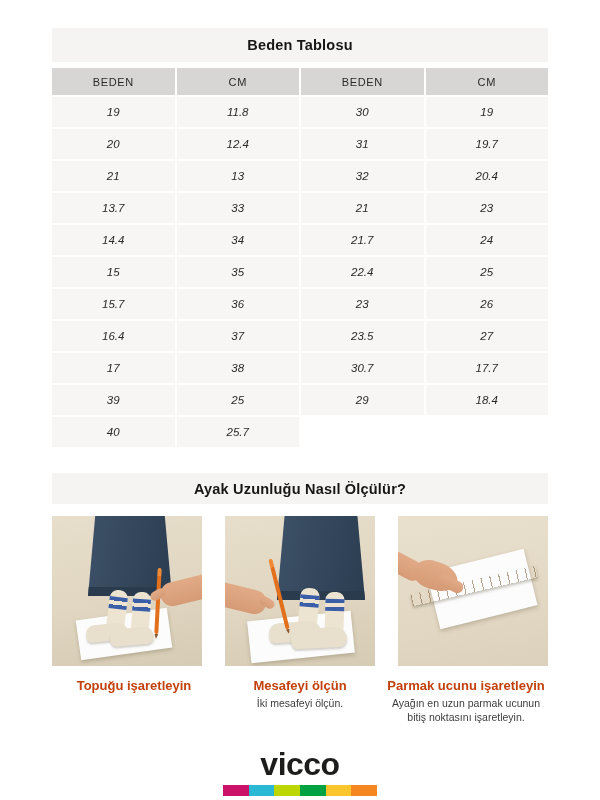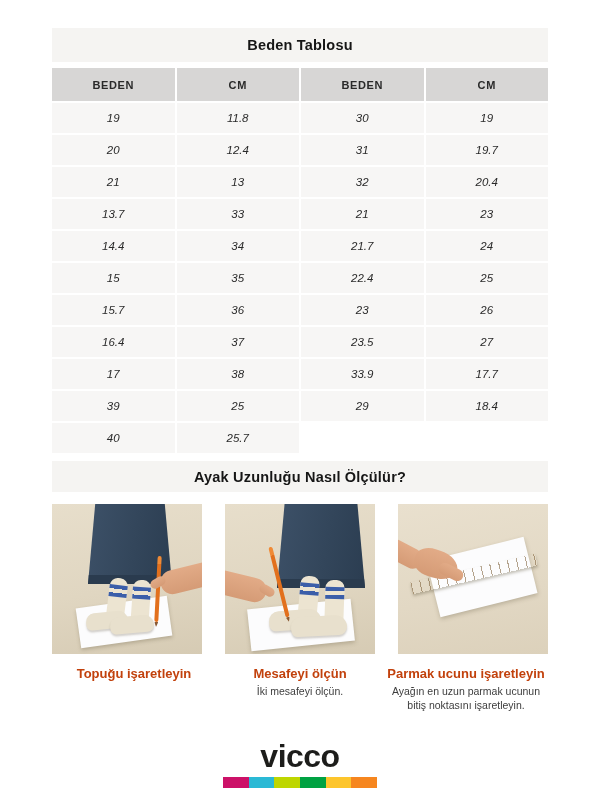--- a/index.html
+++ b/index.html
@@ -7,28 +7,28 @@
     width:600px;height:800px;background:#ffffff;position:relative;overflow:hidden;
     font-family:"Liberation Sans","DejaVu Sans",sans-serif;color:#1f1f1f;
     -webkit-font-smoothing:antialiased;
   }
   .content{position:absolute;left:52px;top:0;width:496px;}
 
   .bar-title{
     background:var(--bar-bg,#f5f4f2);height:34px;display:flex;align-items:center;justify-content:center;
     font-weight:bold;font-size:14.5px;letter-spacing:.2px;margin-top:28px;color:#161616;
   }
-  .bar-title.second{margin-top:8px;height:31px;}
+  .bar-title.second{margin-top:26px;height:31px;}
 
   .size-grid{
     margin-top:6px;display:grid;grid-template-columns:repeat(4,1fr);gap:2px;background:#ffffff;
   }
   .hcell{
-    background:var(--thead-bg,#d7d6d5);height:33px;display:flex;align-items:center;justify-content:center;
-    font-size:11px;font-weight:700;letter-spacing:.6px;color:#2a2a2a;
+    background:var(--thead-bg,#d7d6d5);height:27px;display:flex;align-items:center;justify-content:center;
+    font-size:11px;font-weight:400;letter-spacing:.6px;color:#2a2a2a;
   }
   .cell{
     background:var(--tcell-bg,#f7f6f5);height:30px;display:flex;align-items:center;justify-content:center;
     font-size:11.5px;font-weight:500;color:#2a2a2a;font-style:italic;
   }
 
   .figures{margin-top:12px;display:flex;justify-content:space-between;}
   .panel{
     width:150px;height:150px;position:relative;overflow:hidden;
     background:linear-gradient(170deg,#e7decb 0%,#e0d6c1 55%,#d6cbb4 100%);
@@ -48,21 +48,21 @@
     clip-path:polygon(0 0,100% 0,50% 100%);}
   .skin{background:linear-gradient(180deg,#e2ab87,#d59b76);}
   .ruler{background:linear-gradient(180deg,#d3b387,#c2a070);
     background-image:repeating-linear-gradient(90deg,rgba(120,90,50,.55) 0 1px,rgba(0,0,0,0) 1px 9px);}
 
   .captions{margin-top:12px;display:flex;justify-content:space-between;}
   .cap{width:164px;text-align:center;}
   .cap h4{margin:0 0 3px 0;font-size:13px;font-weight:bold;color:#c2410c;}
   .cap p{margin:0;font-size:10.5px;line-height:1.35;color:#3d3d3d;}
 
-  .footer{position:absolute;left:0;right:0;bottom:12px;text-align:center;}
+  .footer{position:absolute;left:0;right:0;bottom:4px;text-align:center;}
   .brand{font-size:32px;font-weight:800;letter-spacing:-0.5px;color:#1d1d1b;line-height:1;margin-bottom:5px;}
   .logo-bar{width:154px;height:11px;margin:0 auto;display:flex;}
   .logo-bar .seg{flex:1;}
 </style>
 </head>
 <body style="--bar-bg: #f5f4f2; --thead-bg: #d7d6d5; --tcell-bg: #f7f6f5;">
 
 <div class="content">
 
   <div class="bar-title">Beden Tablosu</div>
@@ -99,21 +99,21 @@
       <div class="cell">15.7</div>
       <div class="cell">36</div>
       <div class="cell">23</div>
       <div class="cell">26</div>
       <div class="cell">16.4</div>
       <div class="cell">37</div>
       <div class="cell">23.5</div>
       <div class="cell">27</div>
       <div class="cell">17</div>
       <div class="cell">38</div>
-      <div class="cell">33.9</div>
+      <div class="cell">30.7</div>
       <div class="cell">17.7</div>
       <div class="cell">39</div>
       <div class="cell">25</div>
       <div class="cell">29</div>
       <div class="cell">18.4</div>
       <div class="cell">40</div>
       <div class="cell">25.7</div>
     </div>
 
   <div class="bar-title second">Ayak Uzunluğu Nasıl Ölçülür?</div>

